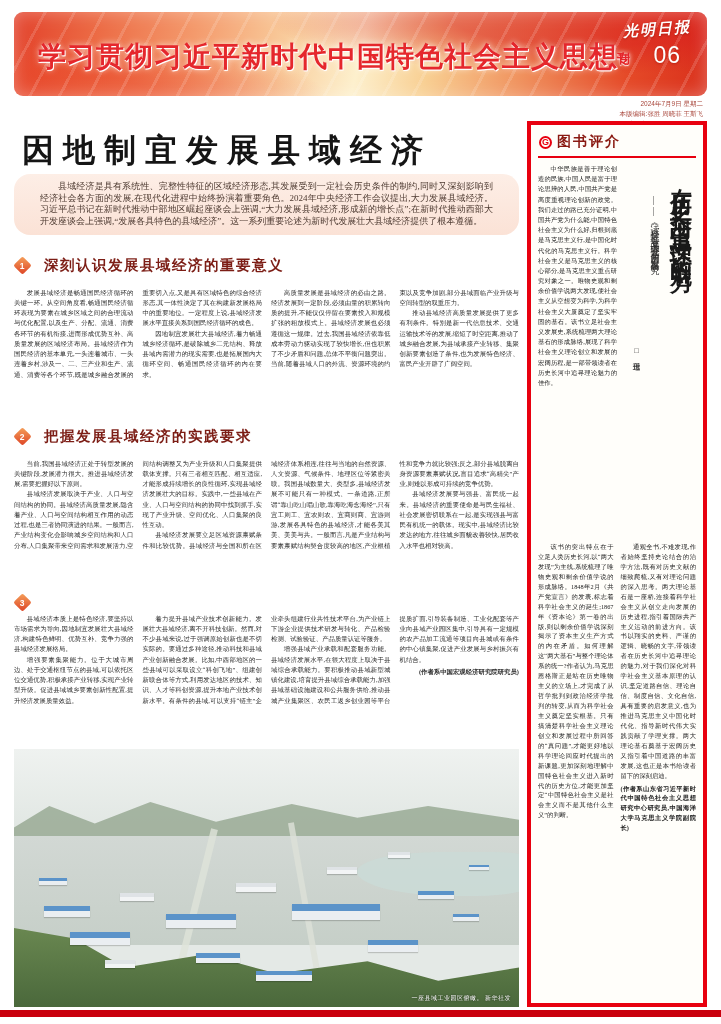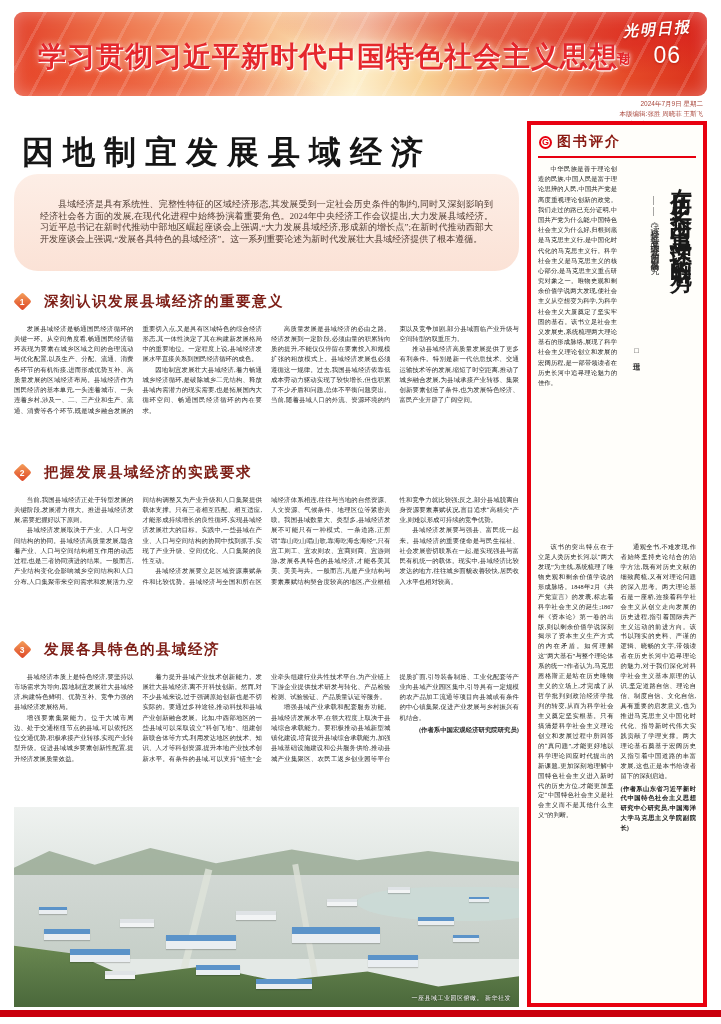--- a/index.html
+++ b/index.html
@@ -29,25 +29,25 @@
     font-size:23px; letter-spacing:1px; text-shadow:0 1px 2px rgba(150,20,10,.5); }
 
   
   .info-lines { position:absolute; right:18px; top:99px; text-align:right;
     font-family:"Liberation Sans",sans-serif; font-size:6.5px; line-height:1.5; color:#a8453a; }
 
   
   .content { position:absolute; left:14px; top:121px; width:693px; display:flex; gap:8px; align-items:stretch; }
   .left-col { width:505px; height:886px; display:flex; flex-direction:column; }
 
-  .headline { margin:14px 0 4px 8px; font-family:Liberation Sans, sans-serif; font-weight:bold;
+  .headline { margin:14px 0 4px 8px; font-family:Liberation Mono, monospace; font-weight:bold;
     font-size:32px; letter-spacing:9px; color:#151515; line-height:1.1; }
   .byline { margin:2px 0 6px 12px; font-size:8.5px; color:#4a4a4a; }
 
-  .intro { background:linear-gradient(180deg,#fdeee6,#fbe2d6); border-radius:24px; padding:25px 26px;
+  .intro { background:linear-gradient(180deg,#fdeee6,#fbe2d6); border-radius:16px; padding:7px 26px;
     font-size:9px; line-height:11.6px; color:#4d3a31; text-align:justify; }
   .intro p { margin:0; text-indent:2em; }
 
   section { margin-top:9px; }
   .sec-head { display:flex; align-items:center; gap:7px; margin:4px 0 5px 2px; }
   .diamond { width:13px; height:13px; transform:rotate(45deg); border-radius:2px;
     background:linear-gradient(135deg,#f5a05a,#dd4426); display:flex; align-items:center; justify-content:center;
     flex:0 0 13px; }
   .diamond i { transform:rotate(-45deg); font-style:normal; color:#fff; font-family:"Liberation Sans",sans-serif;
     font-weight:bold; font-size:8.5px; }
@@ -161,21 +161,20 @@
           <p>县域经济发展要立足区域资源禀赋条件和比较优势。县域经济与全国和所在区域经济体系相连,往往与当地的自然资源、人文资源、气候条件、地理区位等紧密关联。我国县域数量大、类型多,县域经济发展不可能只有一种模式、一条道路,正所谓“靠山吃山唱山歌,靠海吃海念海经”,只有宜工则工、宜农则农、宜商则商、宜游则游,发展各具特色的县域经济,才能各美其美、美美与共。一般而言,凡是产业结构与要素禀赋结构契合度较高的地区,产业根植性和竞争力就比较强;反之,部分县域脱离自身资源要素禀赋状况,盲目追求“高精尖”产业,则难以形成可持续的竞争优势。</p>
           <p>县域经济发展要与强县、富民统一起来。县域经济的重要使命是与民生福祉、社会发展密切联系在一起,是实现强县与富民有机统一的载体。现实中,县域经济比较发达的地方,往往城乡面貌改善较快,居民收入水平也相对较高。</p>
         </div>
       </section>
 
       <section>
         <div class="sec-head">
           <span class="diamond">
               <i>3</i>
             </span>
-          <h2>发展各具特色的县域经济</h2>
         </div>
         <div class="sec-body body-3">
           <p>县域经济本质上是特色经济,要坚持以市场需求为导向,因地制宜发展壮大县域经济,构建特色鲜明、优势互补、竞争力强的县域经济发展格局。</p>
           <p>增强要素集聚能力。位于大城市周边、处于交通枢纽节点的县域,可以依托区位交通优势,积极承接产业转移,实现产业转型升级。促进县域城乡要素创新性配置,提升经济发展质量效益。</p>
           <p>着力提升县域产业技术创新能力。发展壮大县域经济,离不开科技创新。然而,对不少县域来说,过于强调原始创新也是不切实际的。要通过多种途径,推动科技和县域产业创新融合发展。比如,中西部地区的一些县域可以采取设立“科创飞地”、组建创新联合体等方式,利用发达地区的技术、知识、人才等科创资源,提升本地产业技术创新水平。有条件的县域,可以支持“链主”企业牵头组建行业共性技术平台,为产业链上下游企业提供技术研发与转化、产品检验检测、试验验证、产品质量认证等服务。</p>
           <p>增强县域产业承载和配套服务功能。县域经济发展水平,在很大程度上取决于县域综合承载能力。要积极推动县域新型城镇化建设,培育提升县域综合承载能力,加强县域基础设施建设和公共服务供给,推动县城产业集聚区、农民工返乡创业园等平台提质扩面,引导装备制造、工业化配套等产业向县域产业园区集中,引导具有一定规模的农产品加工流通等项目向县城或有条件的中心镇集聚,促进产业发展与乡村振兴有机结合。</p>
           <p class="attr">(作者系中国宏观经济研究院研究员)</p>
         </div>
       </section>
 

